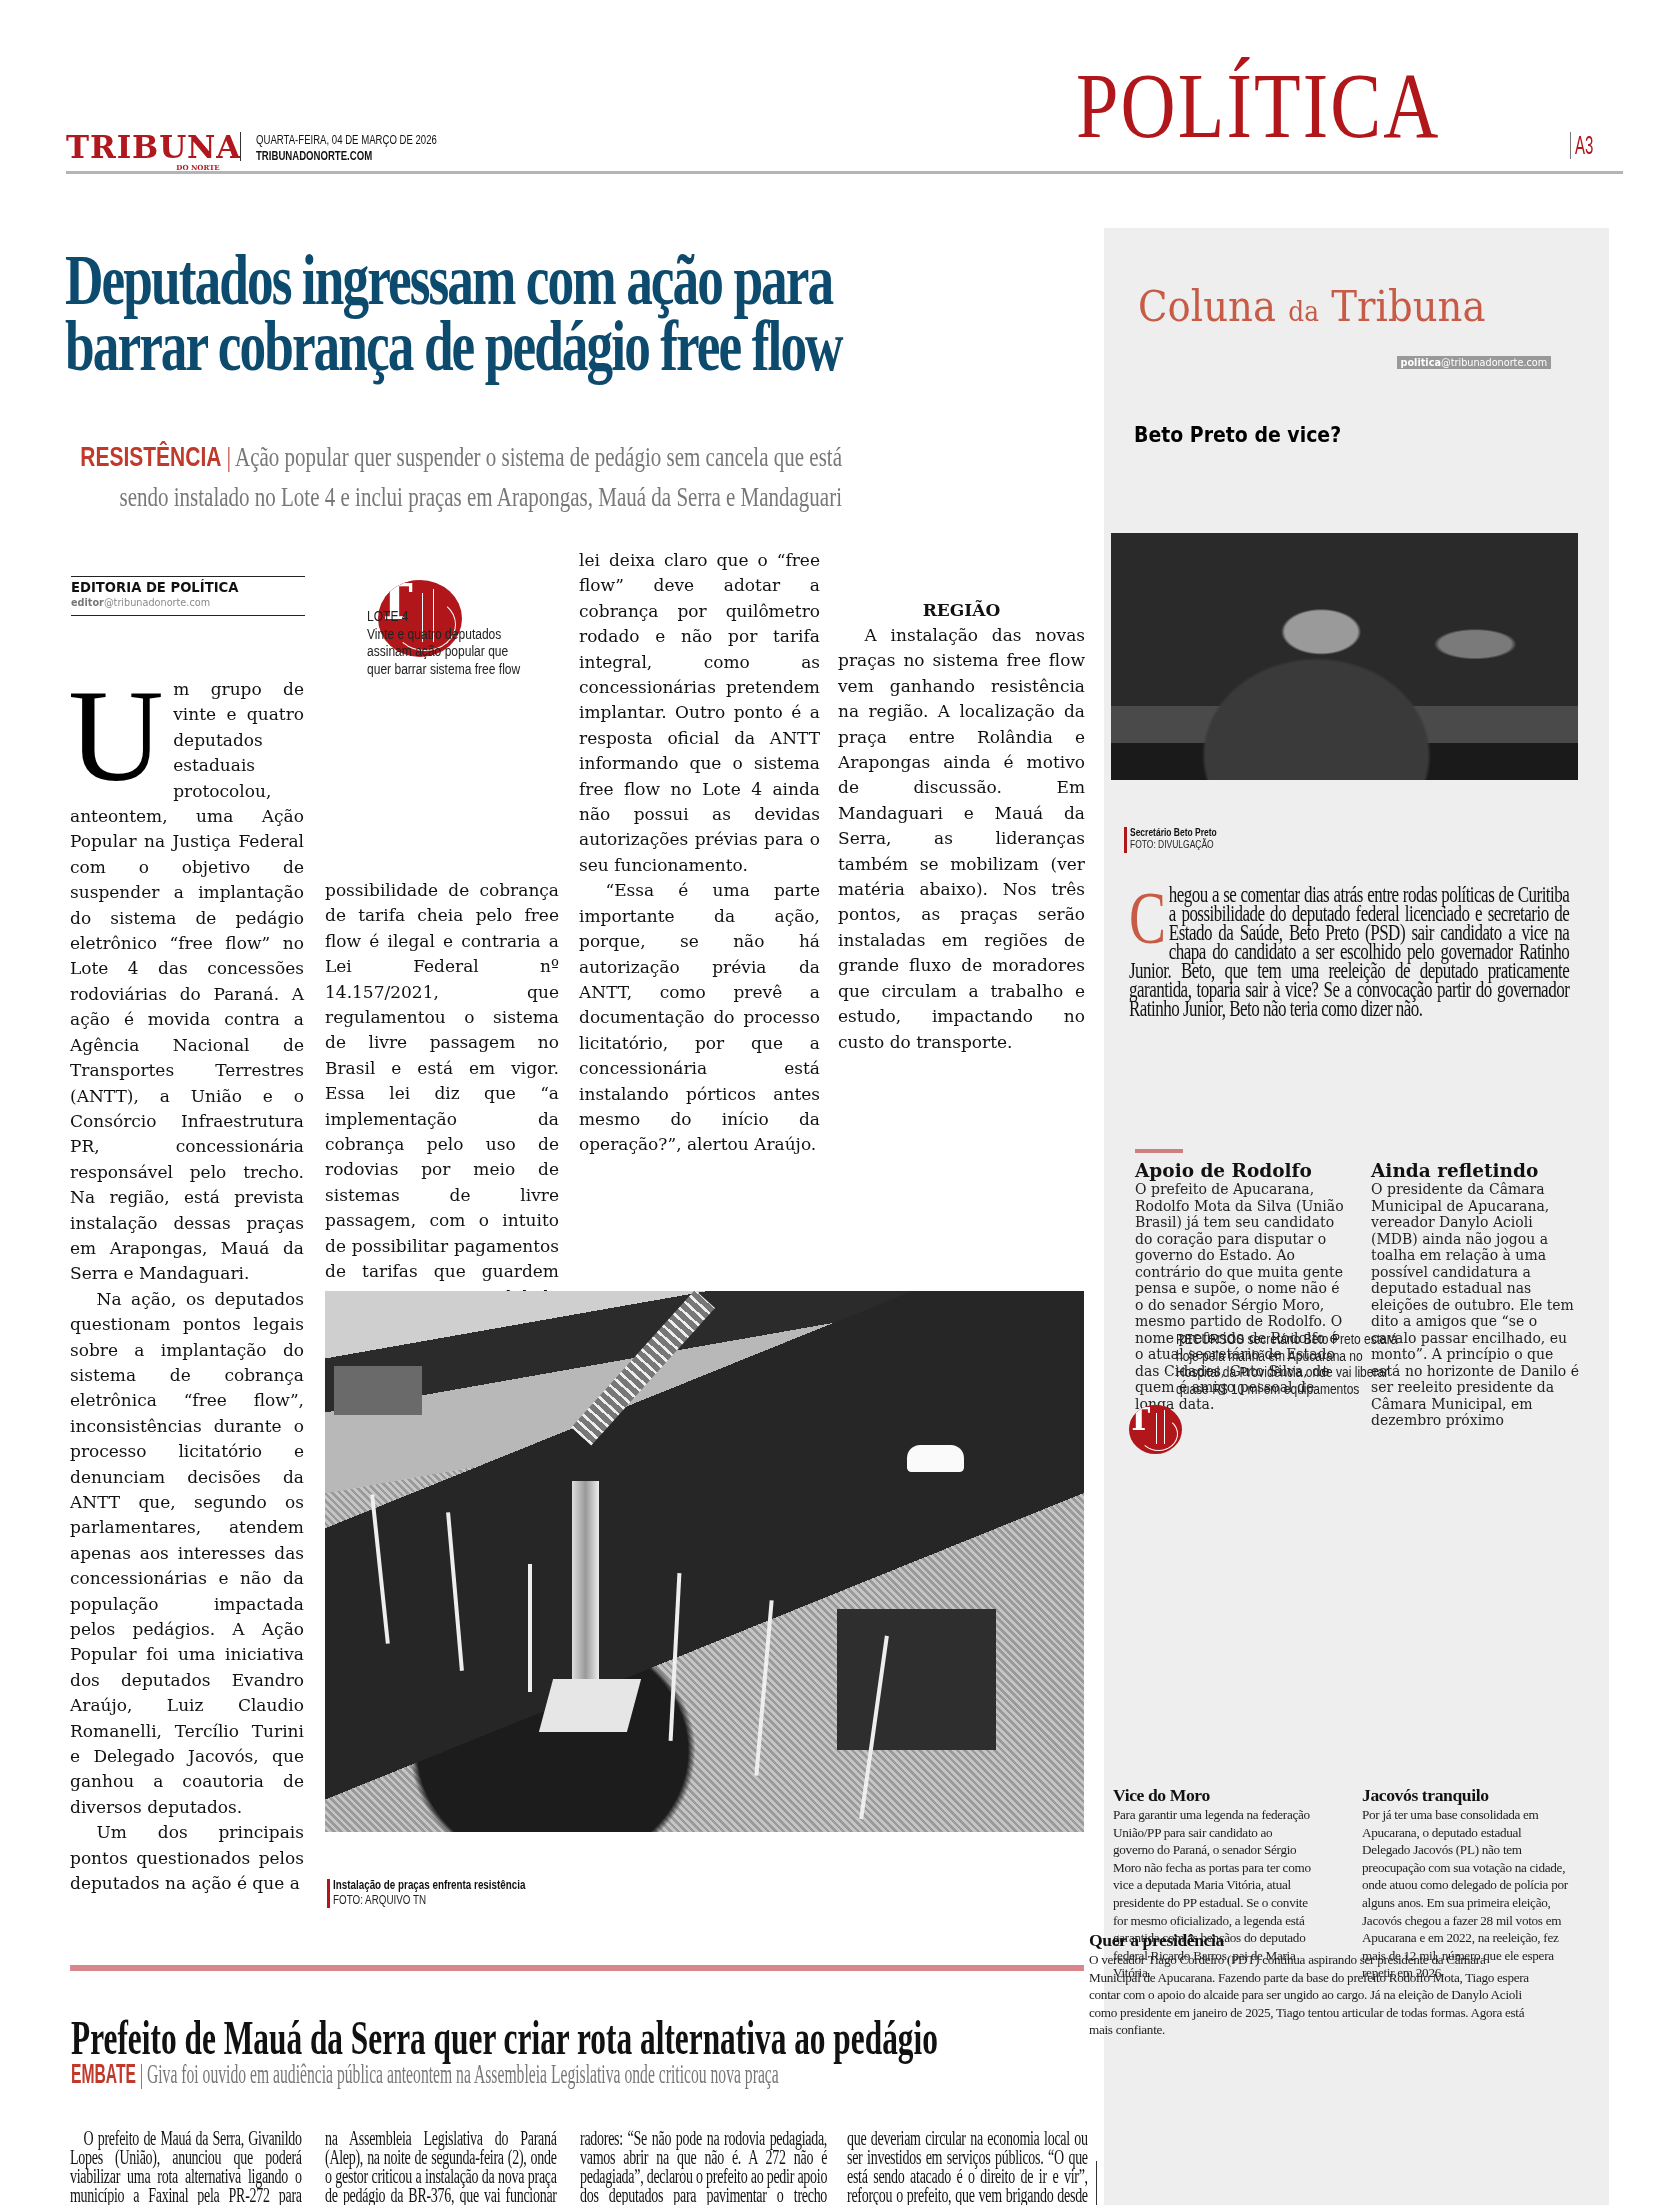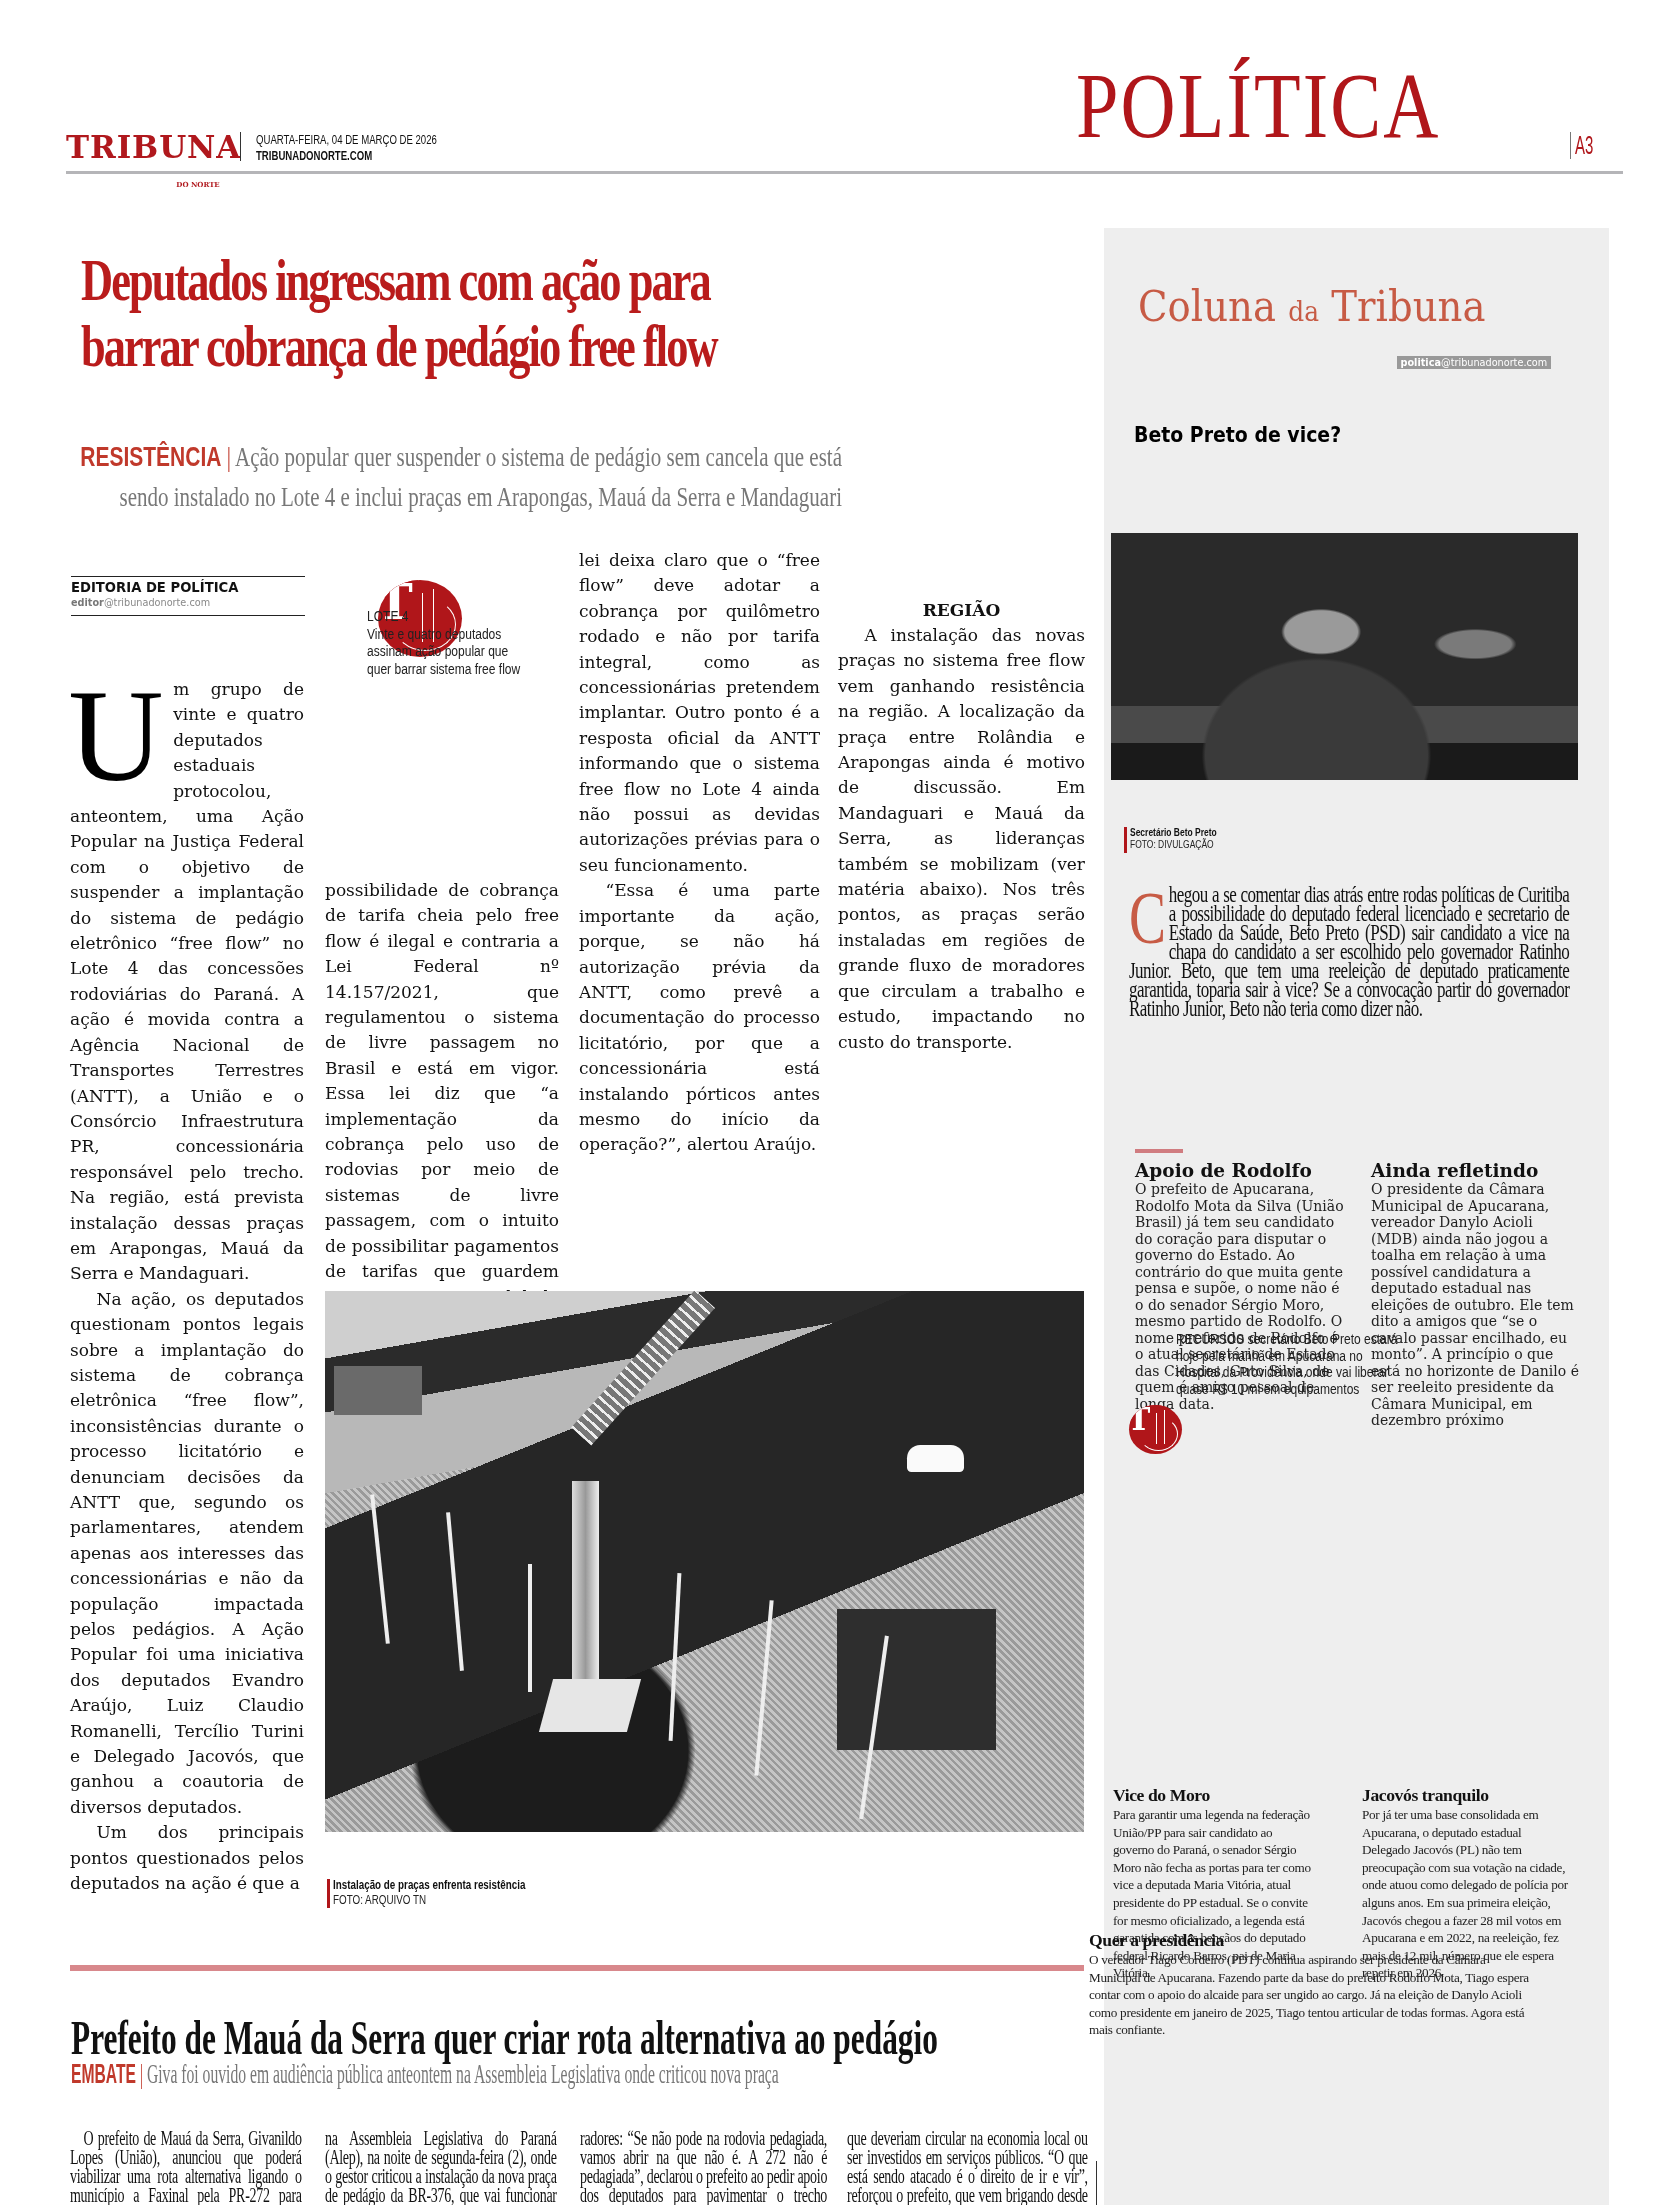--- a/index.html
+++ b/index.html
@@ -3,31 +3,31 @@
 <meta charset="utf-8">
 <style>
   * { box-sizing: border-box; margin: 0; padding: 0; }
   html, body { width: 1667px; height: 2840px; background: #ffffff; overflow: hidden; }
   body { position: relative; font-family: "DejaVu Serif", serif; color: #111; }
   .abs { position: absolute; }
 
   
   .logo { left: 66px; top: 131px; width: 159px; }
   .logo-main { font-family: "DejaVu Serif", serif; font-weight: 900; font-size: 31px; color: #b0181d; letter-spacing: 0.9px; line-height: 31px; transform: scaleY(1.05); }
-  .logo-sub { font-family: "DejaVu Serif", serif; font-weight: 900; font-size: 7px; color: #b0181d; text-align: right; margin-top: 18px; padding-right: 5.3px; }
+  .logo-sub { font-family: "DejaVu Serif", serif; font-weight: 900; font-size: 7px; color: #b0181d; text-align: right; margin-top: 1px; padding-right: 5.3px; }
   .mast-divider { left: 240px; top: 132px; width: 0.9px; height: 29px; background: #333; }
   .mast-date { left: 256px; top: 133px; font-family: "Liberation Sans", sans-serif; font-size: 12.3px; color: #111; transform: scaleX(0.78); transform-origin: left; white-space: nowrap; }
   .mast-site { left: 256px; top: 149px; font-family: "Liberation Sans", sans-serif; font-weight: 700; font-size: 12.3px; color: #111; transform: scaleX(0.78); transform-origin: left; white-space: nowrap; }
   .section-title { left: 1076px; top: 57px; font-family: "Liberation Serif", serif; font-size: 93px; color: #b0161a; line-height: 97px; transform: scaleX(0.82); transform-origin: left; white-space: nowrap; letter-spacing: 2.6px; }
   .page-div { left: 1570px; top: 132px; width: 1.3px; height: 27px; background: #777; }
   .page-num { left: 1575px; top: 131px; font-family: "Liberation Sans", sans-serif; font-size: 25px; color: #b0161a; transform: scaleX(0.6); transform-origin: left; }
   .mast-rule { left: 66px; top: 171px; width: 1557px; height: 3.1px; background: #b5b5b8; }
 
   
-  .headline { left: 81px; top: 247px; width: 1028px; font-family: "Liberation Serif", serif; font-size: 60px; line-height: 66px; letter-spacing: -2.6px; color: #b91c1c; }
+  .headline { left: 65px; top: 247px; width: 1028px; font-family: "Liberation Serif", serif; font-size: 72px; line-height: 66px; letter-spacing: -2.6px; color: #0c4a6e; }
   .headline span { display: block; transform: scaleX(0.74); transform-origin: left; white-space: nowrap; }
   .kicker { left: 71px; top: 437px; width: 1028px; font-family: "Liberation Serif", serif; font-size: 28px; color: #777; line-height: 40px; text-align: right; }
   .kicker .line { display: block; transform: scaleX(0.75); transform-origin: left; white-space: nowrap; }
   .kicker .tag { font-family: "Liberation Sans", sans-serif; font-weight: 700; color: #c0392b; }
   .kicker .bar { color: #c0392b; }
 
   
   .byline-top { left: 71px; top: 576px; width: 234px; height: 1.3px; background: #222; }
   .byline-name { left: 71px; top: 580px; font-family: "DejaVu Sans", sans-serif; font-weight: 700; font-size: 13.2px; }
   .byline-mail { left: 71px; top: 597px; font-family: "DejaVu Sans", sans-serif; font-size: 9.7px; color: #888; }

